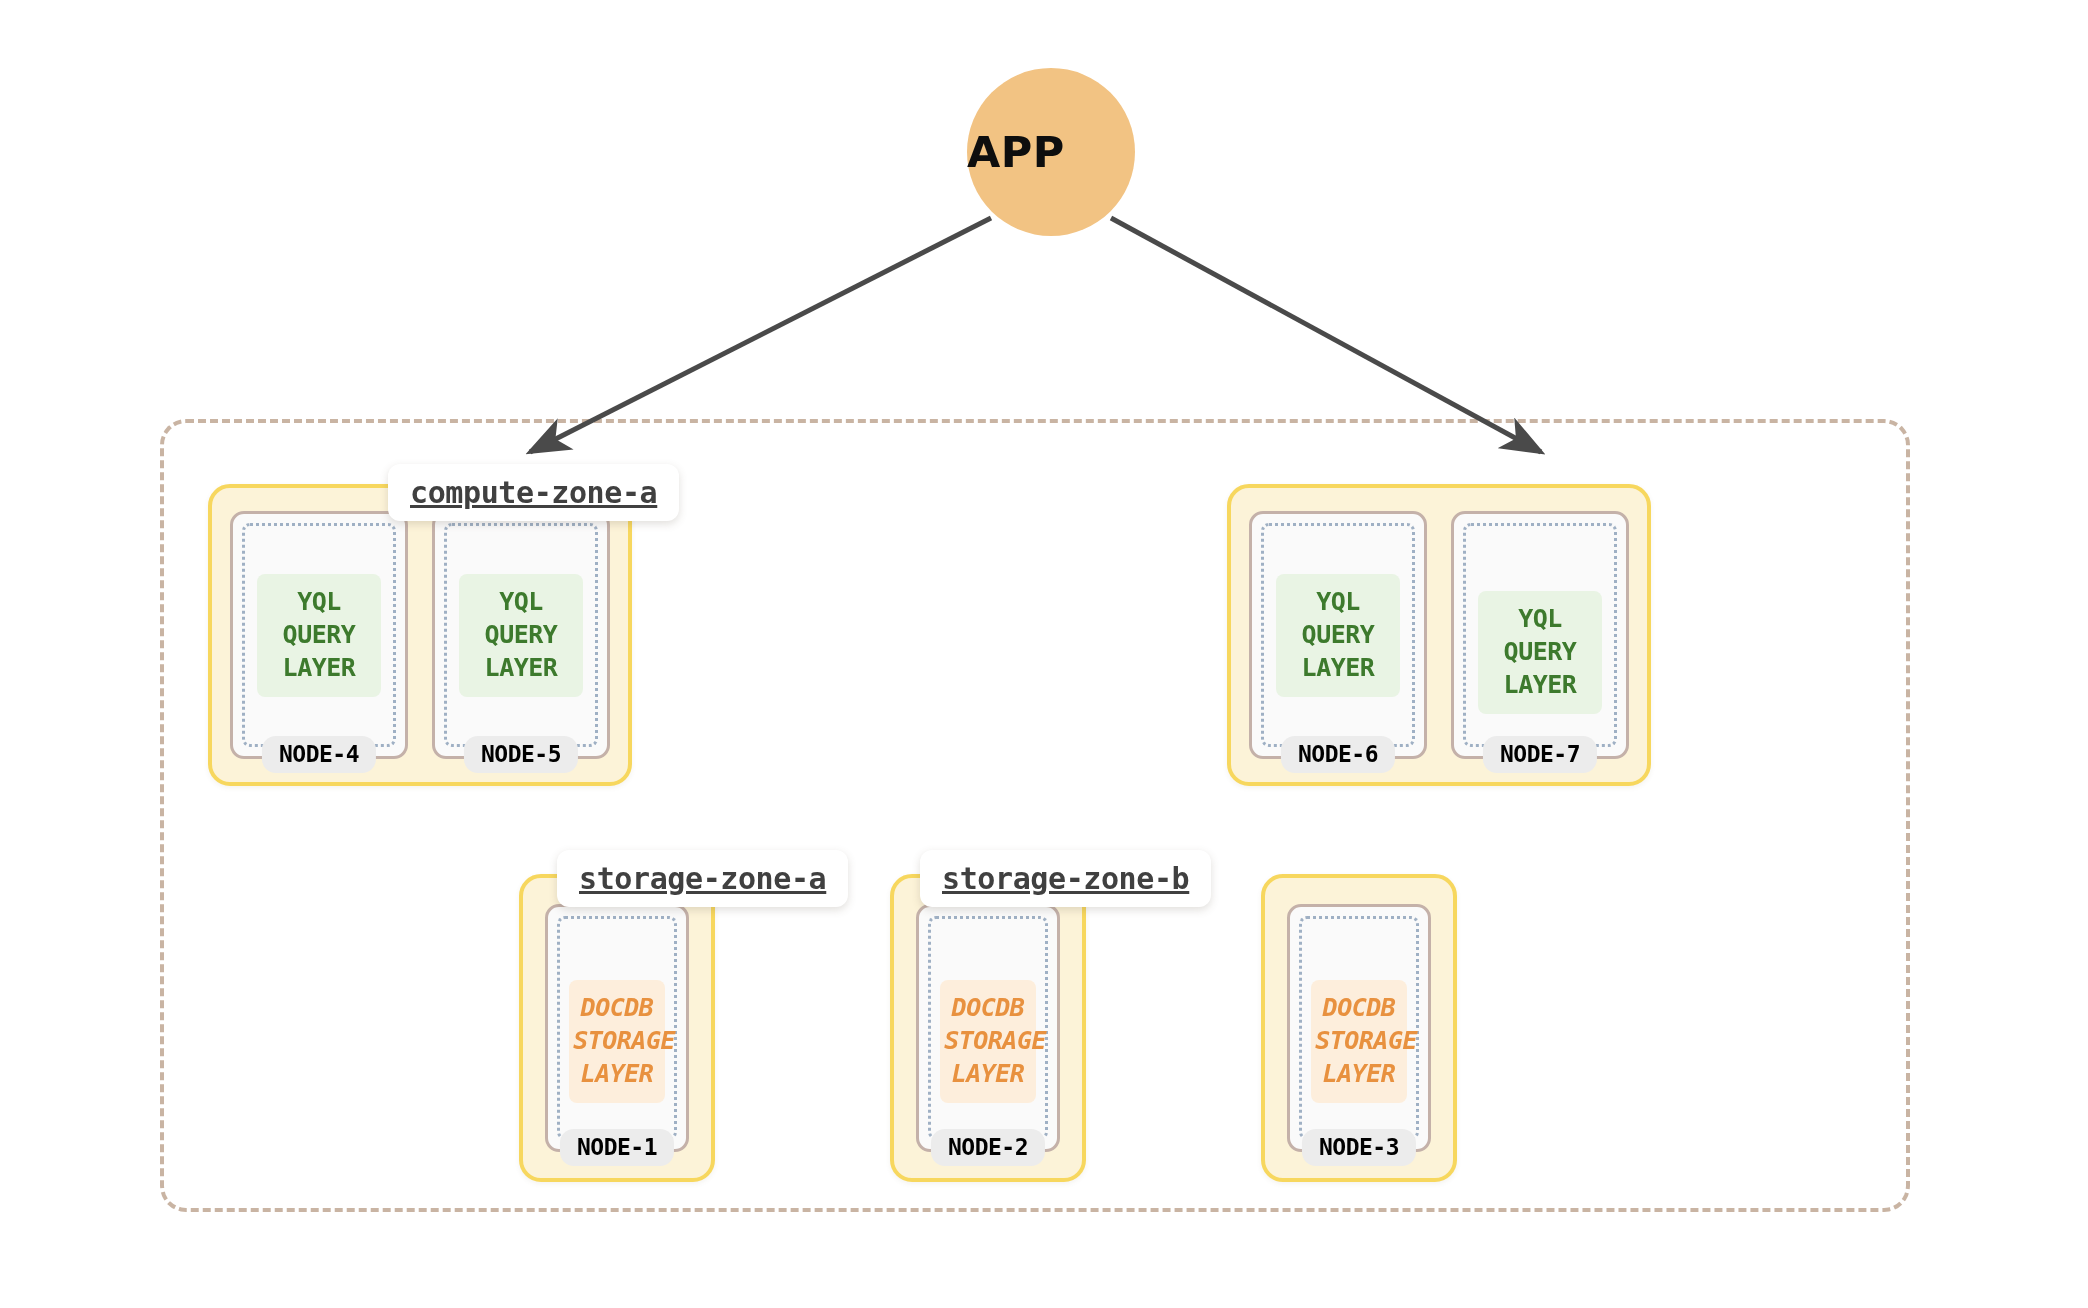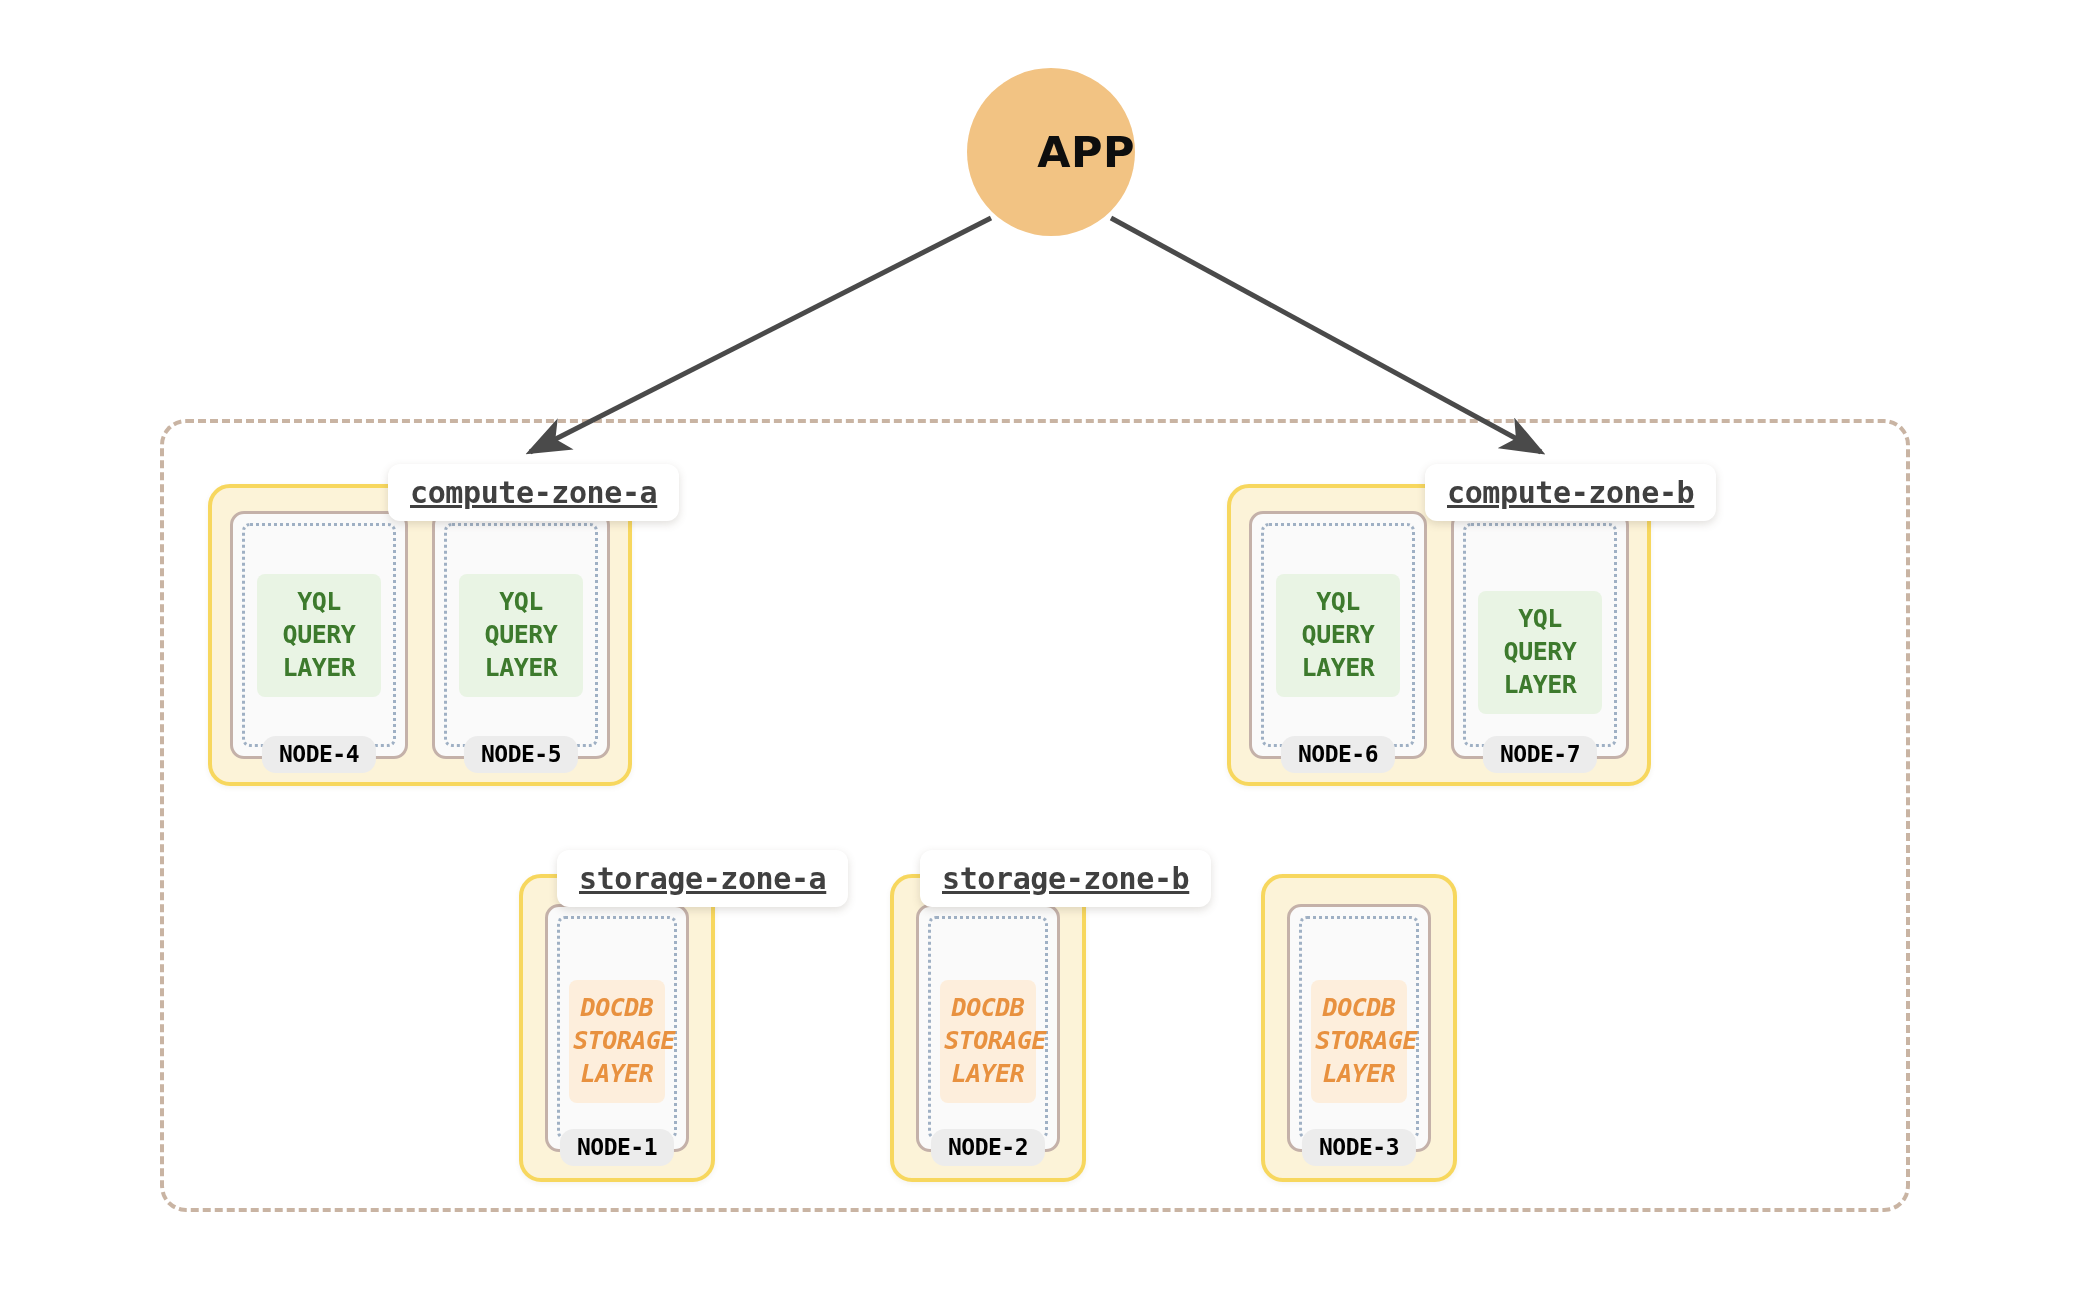--- a/index.html
+++ b/index.html
@@ -24,21 +24,21 @@
   .app-circle {
     position: absolute;
     left: 967px;
     top: 68px;
     width: 168px;
     height: 168px;
     border-radius: 50%;
     background: #f2c383;
     display: flex;
     align-items: center;
-    justify-content: flex-end;
+    justify-content: flex-start;
     z-index: 6;
   }
   .app-circle .app-label {
     font-family: "DejaVu Sans", "Liberation Sans", sans-serif;
     font-weight: 700;
     font-size: 43px;
     color: #0e0e0e;
     letter-spacing: 0.5px;
   }
 
@@ -251,21 +251,20 @@
         <div class="node-dotted">
           <div class="layer-chip yql">
             <span class="l1">YQL</span>
             <span class="l2">QUERY LAYER</span>
           </div>
         </div>
         <span class="node-name">NODE-7</span>
       </div>
     </div>
   </div>
-  <div class="zone-title" id="title-compute-b">compute-zone-b</div>
 
   <div class="zone storage-zone" id="zone-storage-a">
     <div class="zone-inner">
       <div class="node storage">
         <div class="node-dotted">
           <div class="layer-chip docdb">
             <span class="l1">DOCDB</span>
             <span class="l2">STORAGE LAYER</span>
           </div>
         </div>

